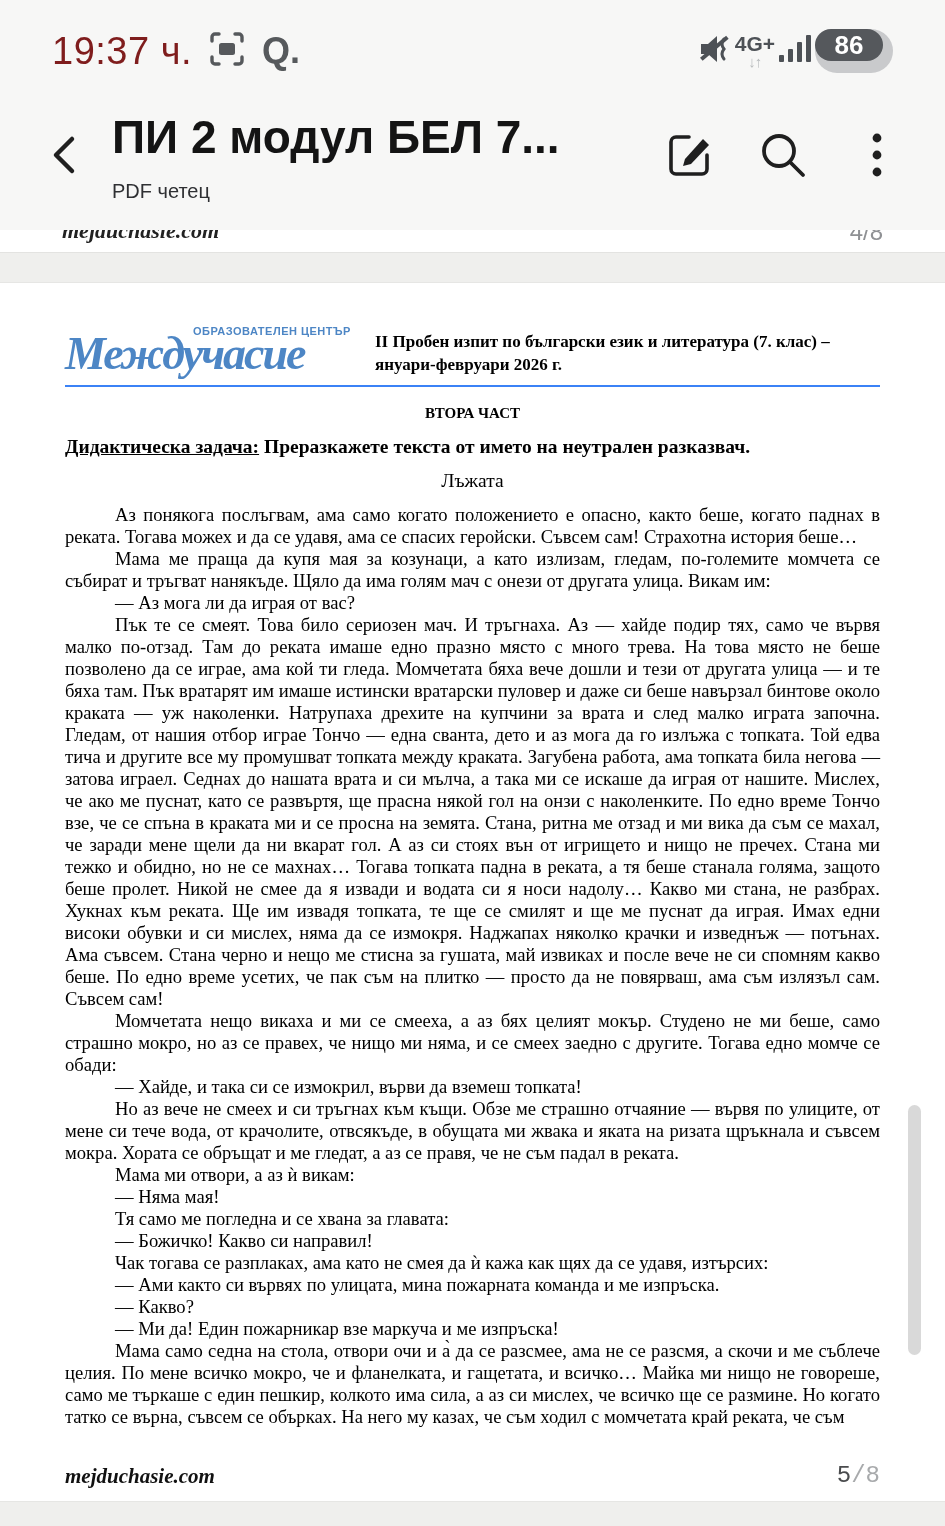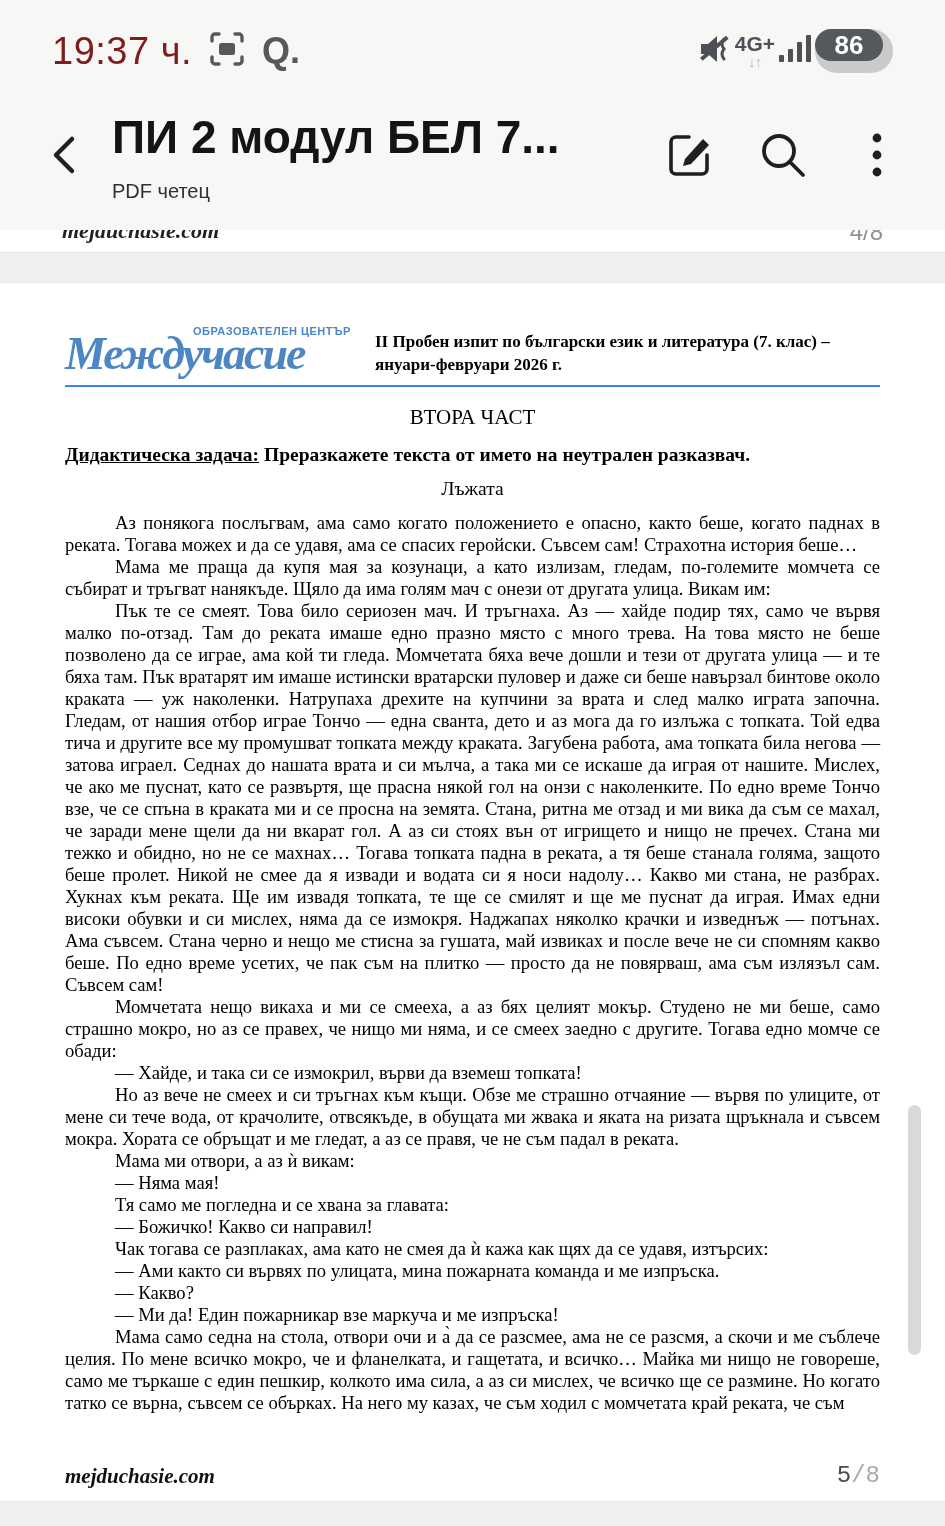--- a/index.html
+++ b/index.html
@@ -48,21 +48,21 @@
 
   .doc-head { display:flex; align-items:flex-end; justify-content:space-between;
               border-bottom:2px solid #3b82f6; padding-bottom:8px; min-height:78px; }
   .logo-wrap { position:relative; flex:none; width:300px; }
   .logo-brand { font-family:"Liberation Serif", serif; font-style:italic; font-weight:700;
                 font-size:46px; color:#4d86c5; letter-spacing:-2px; line-height:1; }
   .logo-tag { position:absolute; top:-6px; left:128px; font-family:"Liberation Sans", sans-serif;
               font-size:11px; font-weight:700; color:#4d86c5; letter-spacing:.5px; white-space:nowrap; }
   .exam-title { width:505px; font-weight:700; font-size:17px; line-height:1.35; }
 
-  .section-heading { text-align:center; font-weight:400; font-size:21px; margin-top:18px; }
+  .section-heading { text-align:center; font-weight:700; font-size:15px; margin-top:18px; }
   .task-line { margin-top:14px; font-size:19.5px; font-weight:700; }
   .task-line .lbl { text-decoration:underline; }
   .story-title { text-align:center; font-size:19.5px; margin-top:12px; }
 
   .story { margin-top:12px; font-size:18.6px; line-height:22px; text-align:justify; }
   .story p { text-indent:50px; }
 
   .page-footer { margin-top:auto; display:flex; justify-content:space-between; align-items:flex-end; }
   .pf-site { font-style:italic; font-weight:700; font-size:21px; color:#111; }
   .pf-num { font-family:Liberation Mono, monospace; font-size:24px; }
@@ -184,20 +184,21 @@
 
     <div class="task-line">
       <span class="lbl">Дидактическа задача:</span><span> Преразкажете текста от името на неутрален разказвач.</span>
     </div>
 
     <div class="story-title">Лъжата</div>
 
     <div class="story">
       <p>Аз понякога послъгвам, ама само когато положението е опасно, както беше, когато паднах в реката. Тогава можех и да се удавя, ама се спасих геройски. Съвсем сам! Страхотна история беше…</p>
       <p>Мама ме праща да купя мая за козунаци, а като излизам, гледам, по-големите момчета се събират и тръгват нанякъде. Щяло да има голям мач с онези от другата улица. Викам им:</p>
+      <p>— Аз мога ли да играя от вас?</p>
       <p>Пък те се смеят. Това било сериозен мач. И тръгнаха. Аз — хайде подир тях, само че вървя малко по-отзад. Там до реката имаше едно празно място с много трева. На това място не беше позволено да се играе, ама кой ти гледа. Момчетата бяха вече дошли и тези от другата улица — и те бяха там. Пък вратарят им имаше истински вратарски пуловер и даже си беше навързал бинтове около краката — уж наколенки. Натрупаха дрехите на купчини за врата и след малко играта започна. Гледам, от нашия отбор играе Тончо — една сванта, дето и аз мога да го излъжа с топката. Той едва тича и другите все му промушват топката между краката. Загубена работа, ама топката била негова — затова играел. Седнах до нашата врата и си мълча, а така ми се искаше да играя от нашите. Мислех, че ако ме пуснат, като се развъртя, ще прасна някой гол на онзи с наколенките. По едно време Тончо взе, че се спъна в краката ми и се просна на земята. Стана, ритна ме отзад и ми вика да съм се махал, че заради мене щели да ни вкарат гол. А аз си стоях вън от игрището и нищо не пречех. Стана ми тежко и обидно, но не се махнах… Тогава топката падна в реката, а тя беше станала голяма, защото беше пролет. Никой не смее да я извади и водата си я носи надолу… Какво ми стана, не разбрах. Хукнах към реката. Ще им извадя топката, те ще се смилят и ще ме пуснат да играя. Имах едни високи обувки и си мислех, няма да се измокря. Наджапах няколко крачки и изведнъж — потънах. Ама съвсем. Стана черно и нещо ме стисна за гушата, май извиках и после вече не си спомням какво беше. По едно време усетих, че пак съм на плитко — просто да не повярваш, ама съм излязъл сам. Съвсем сам!</p>
       <p>Момчетата нещо викаха и ми се смееха, а аз бях целият мокър. Студено не ми беше, само страшно мокро, но аз се правех, че нищо ми няма, и се смеех заедно с другите. Тогава едно момче се обади:</p>
       <p>— Хайде, и така си се измокрил, върви да вземеш топката!</p>
       <p>Но аз вече не смеех и си тръгнах към къщи. Обзе ме страшно отчаяние — вървя по улиците, от мене си тече вода, от крачолите, отвсякъде, в обущата ми жвака и яката на ризата щръкнала и съвсем мокра. Хората се обръщат и ме гледат, а аз се правя, че не съм падал в реката.</p>
       <p>Мама ми отвори, а аз ѝ викам:</p>
       <p>— Няма мая!</p>
       <p>Тя само ме погледна и се хвана за главата:</p>
       <p>— Божичко! Какво си направил!</p>
       <p>Чак тогава се разплаках, ама като не смея да ѝ кажа как щях да се удавя, изтърсих:</p>
       <p>— Ами както си вървях по улицата, мина пожарната команда и ме изпръска.</p>

